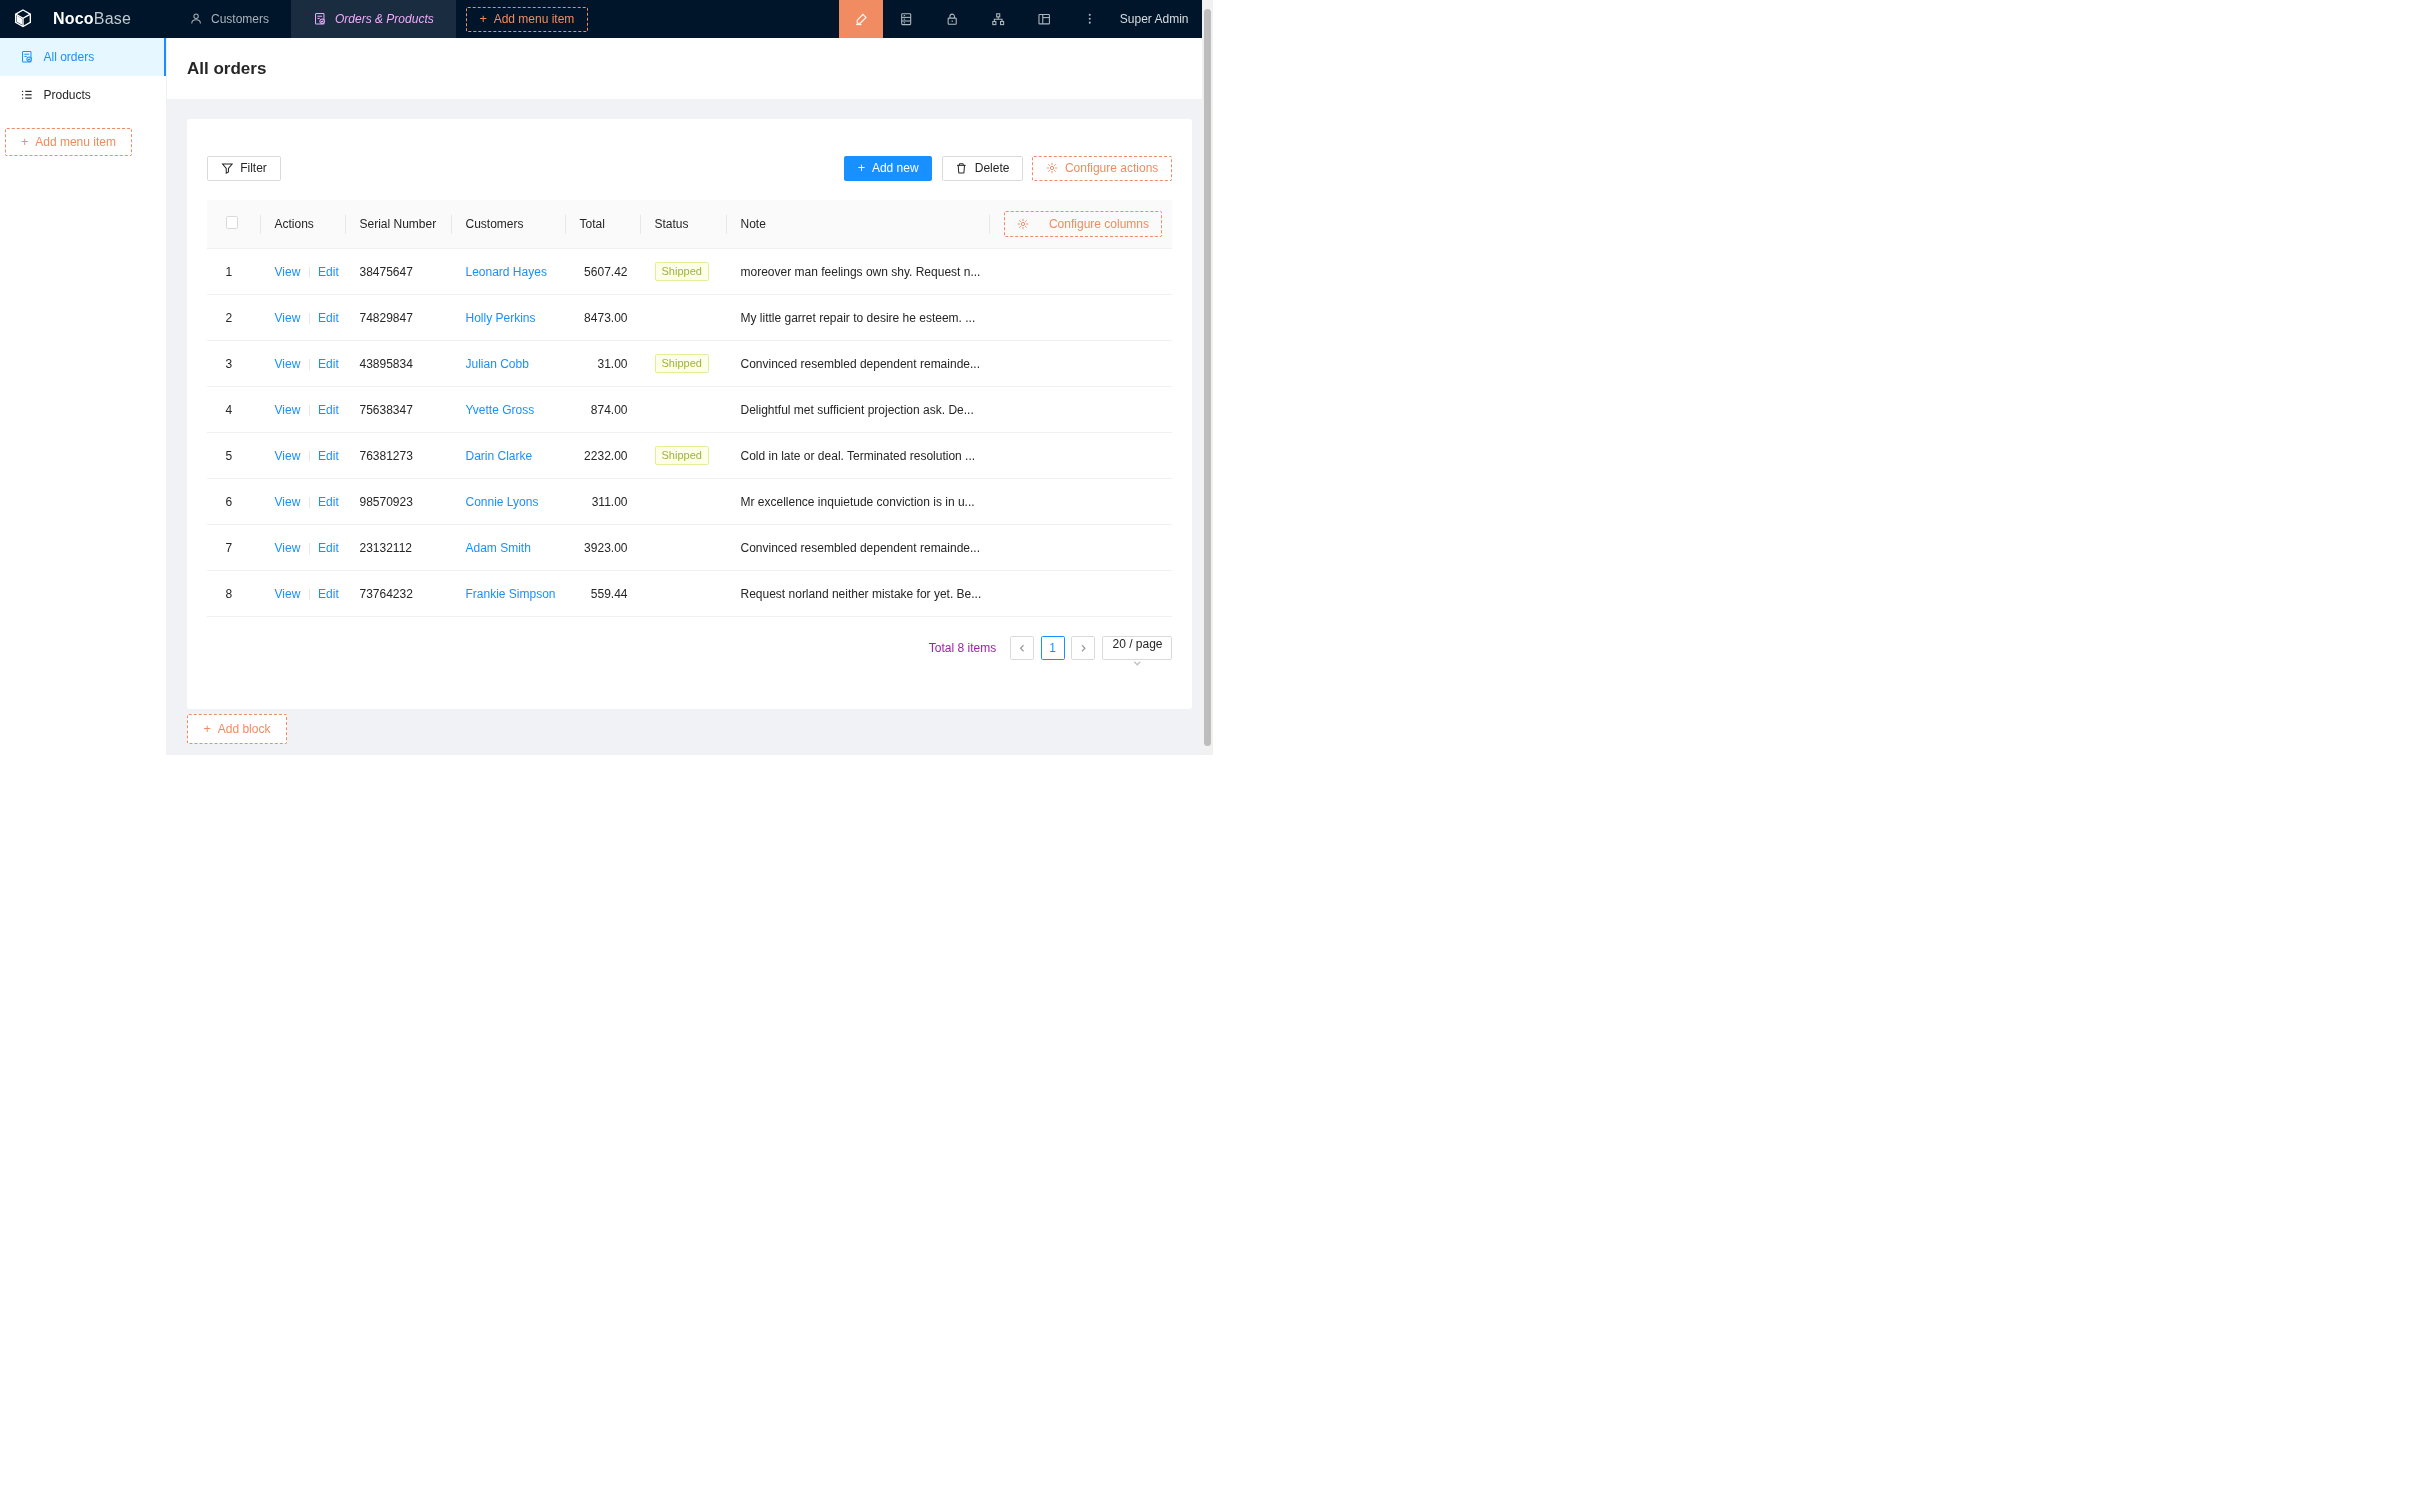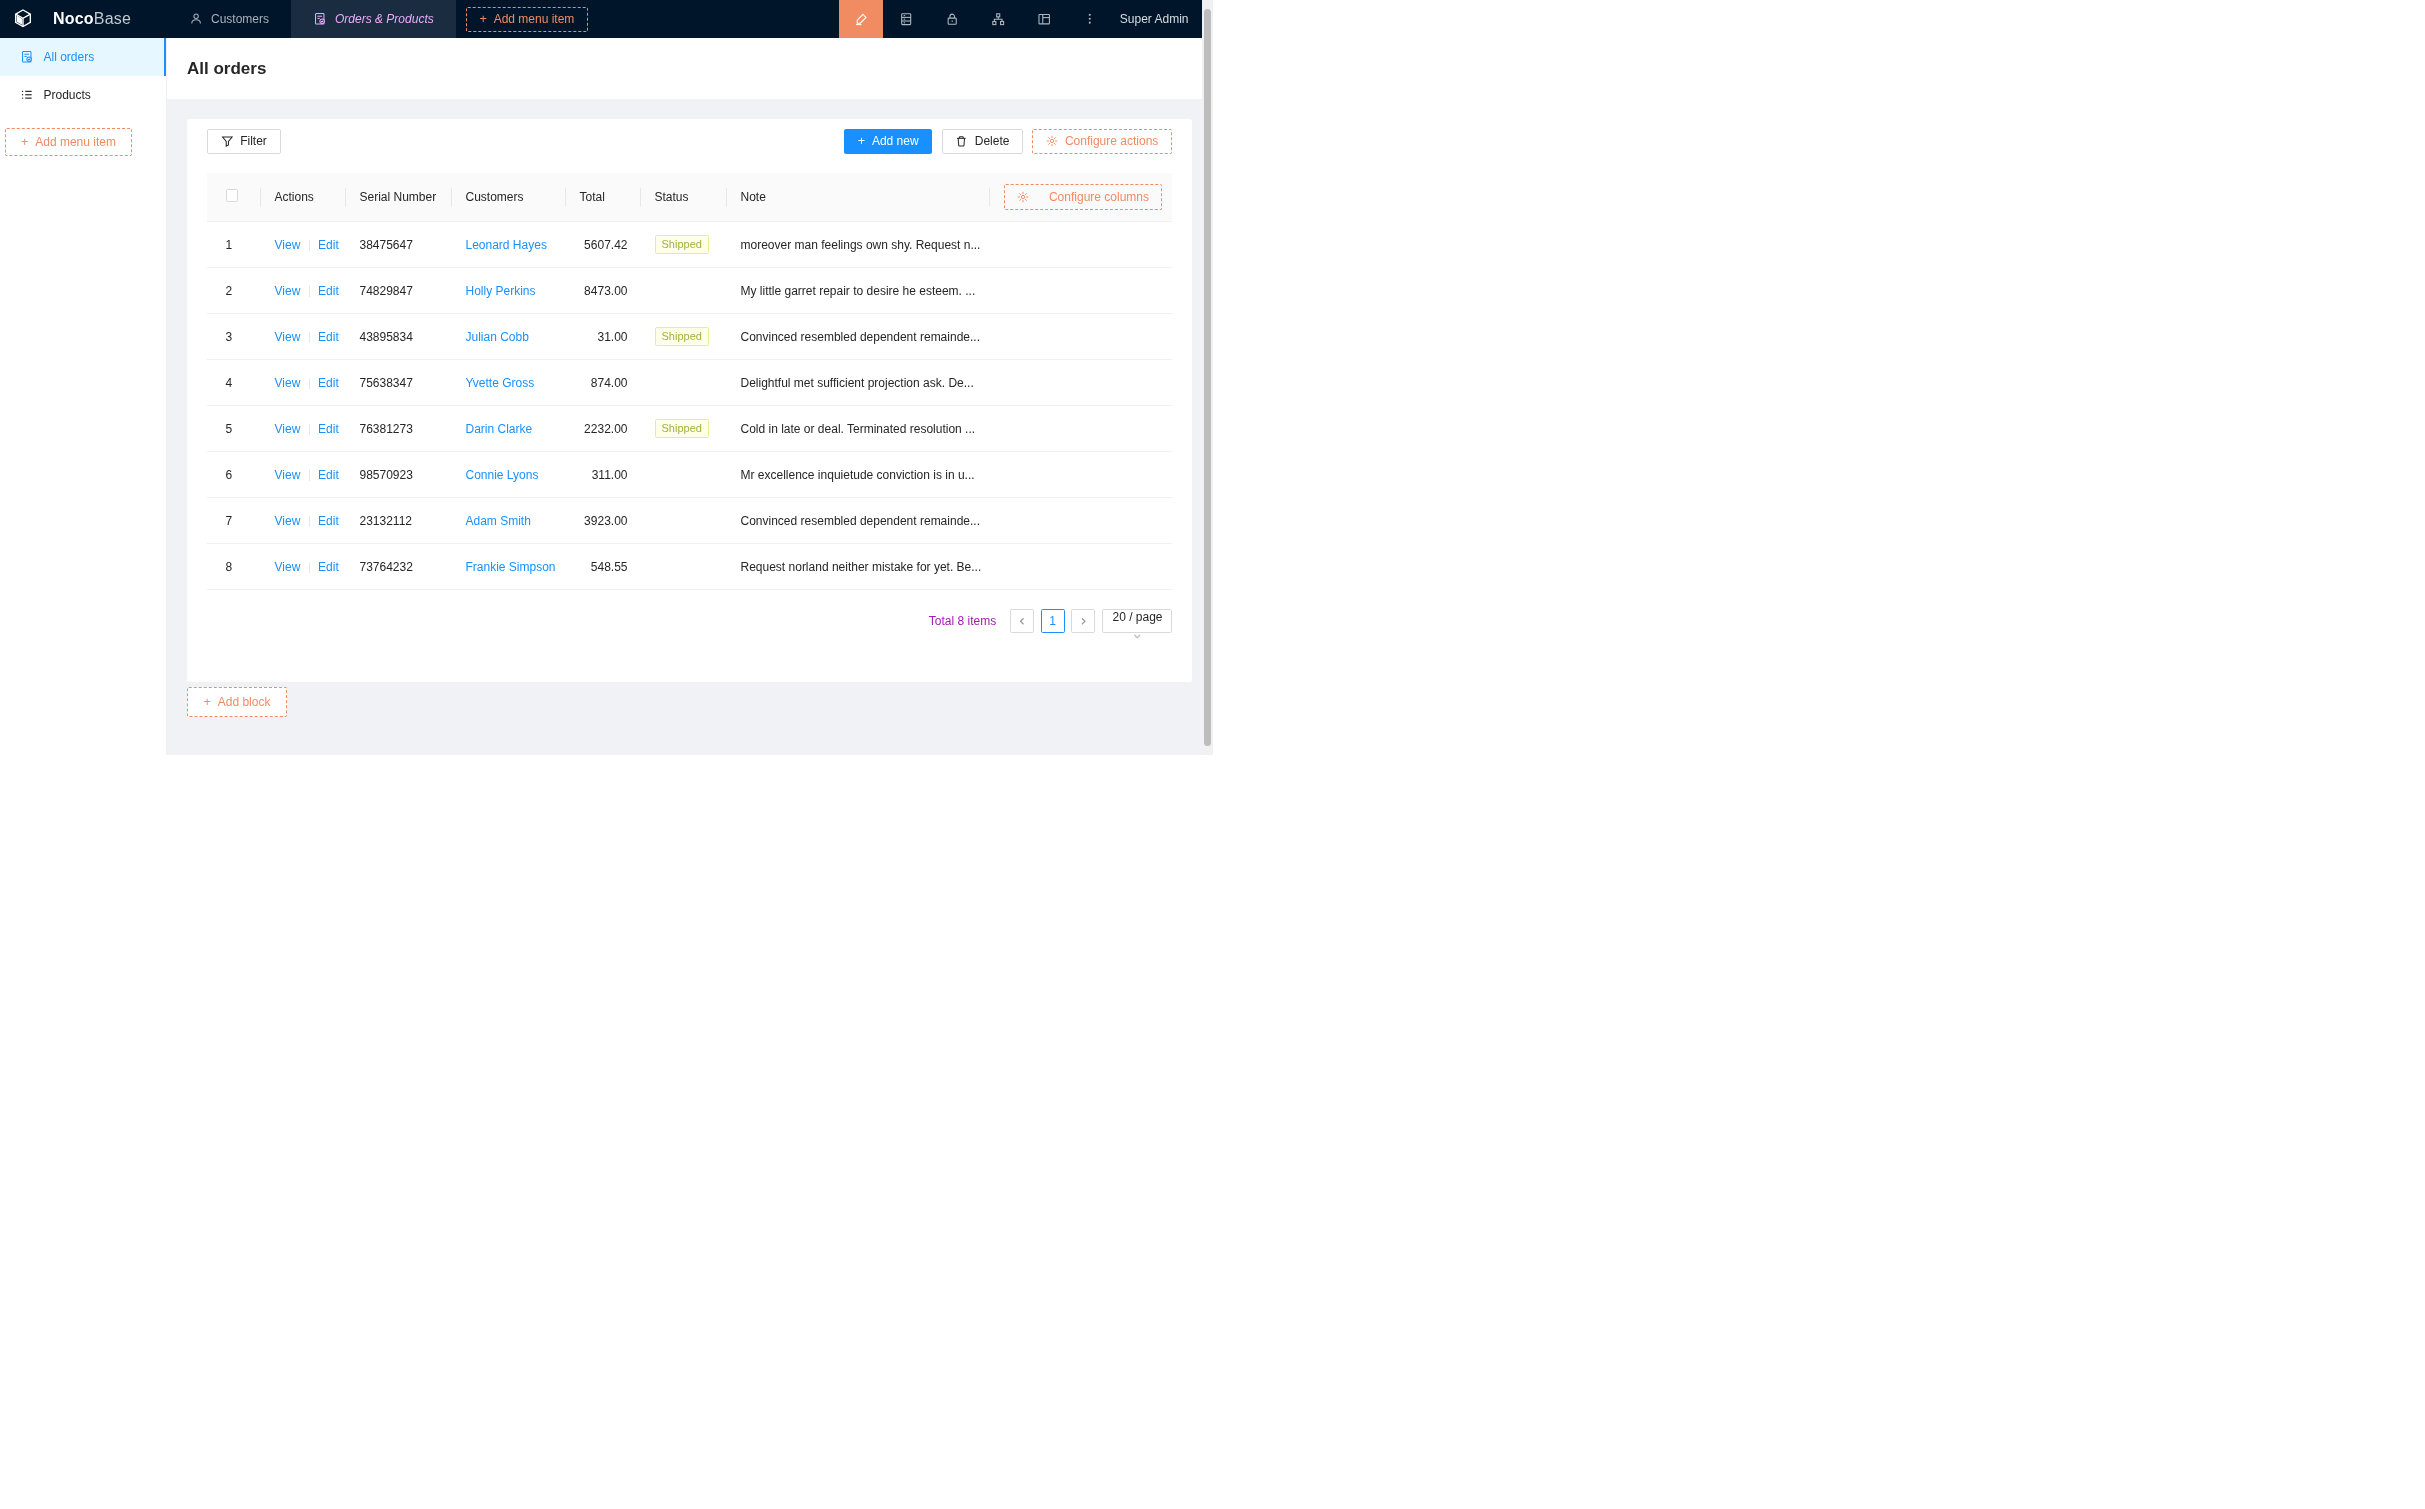--- a/index.html
+++ b/index.html
@@ -44,21 +44,21 @@
     margin:14.4px 0 0 5px; width:127px; height:28px; display:flex; align-items:center; justify-content:center; gap:6.8px;
     background:#fff; border:0.8px dashed var(--accent); border-radius:1.7px; color:var(--accent); font-size:12px; cursor:pointer;
   }
 
   main{flex:1; display:flex; flex-direction:column; min-width:0;}
   .page-header{background:#fff; height:61px; display:flex; align-items:center; padding-left:20px;}
   .page-title{font-size:17px; font-weight:600; color:#262626;}
   .content{flex:1; background:var(--page-bg); padding:20px 10px 0 20px; overflow:hidden;}
 
   
-  .card{background:#fff; border-radius:3px; padding:10px 20px 49px 20px;}
+  .card{background:#fff; border-radius:3px; padding:37px 20px 49px 20px;}
   .toolbar{display:flex; align-items:center; margin-bottom:19.4px;}
   .btn{height:24.5px; display:inline-flex; align-items:center; gap:6.8px; padding:0 12.7px; border-radius:1.7px;
        border:0.8px solid #d9d9d9; background:#fff; color:#262626; font-size:12px; cursor:pointer; white-space:nowrap;}
   .btn-primary{background:var(--primary); border-color:var(--primary); color:#fff;}
   .btn-dashed-accent{border:0.8px dashed var(--accent); color:var(--accent);}
   .toolbar-right{margin-left:auto; display:flex; gap:9.3px;}
 
   
   table{width:100%; border-collapse:collapse; table-layout:fixed;}
   thead th{background:#fafafa; height:49px; font-weight:500; text-align:left; color:#262626;
@@ -404,21 +404,21 @@
                   <td class="col-total">3923.00</td>
                   <td class="col-status"></td>
                   <td class="col-note">Convinced resembled dependent remainde...</td>
                   <td></td>
                 </tr>
                 <tr>
                   <td class="col-index">8</td>
                   <td class="col-actions"><a>View</a><span class="vdiv"></span><a>Edit</a></td>
                   <td class="col-serial">73764232</td>
                   <td class="col-customer"><a>Frankie Simpson</a></td>
-                  <td class="col-total">548.55</td>
+                  <td class="col-total">559.44</td>
                   <td class="col-status"></td>
                   <td class="col-note">Request norland neither mistake for yet. Be...</td>
                   <td></td>
                 </tr>
               </tbody>
           </table>
 
           <div class="pagination">
             <span class="pg-total">Total 8 items</span>
             <span class="pg-btn">

